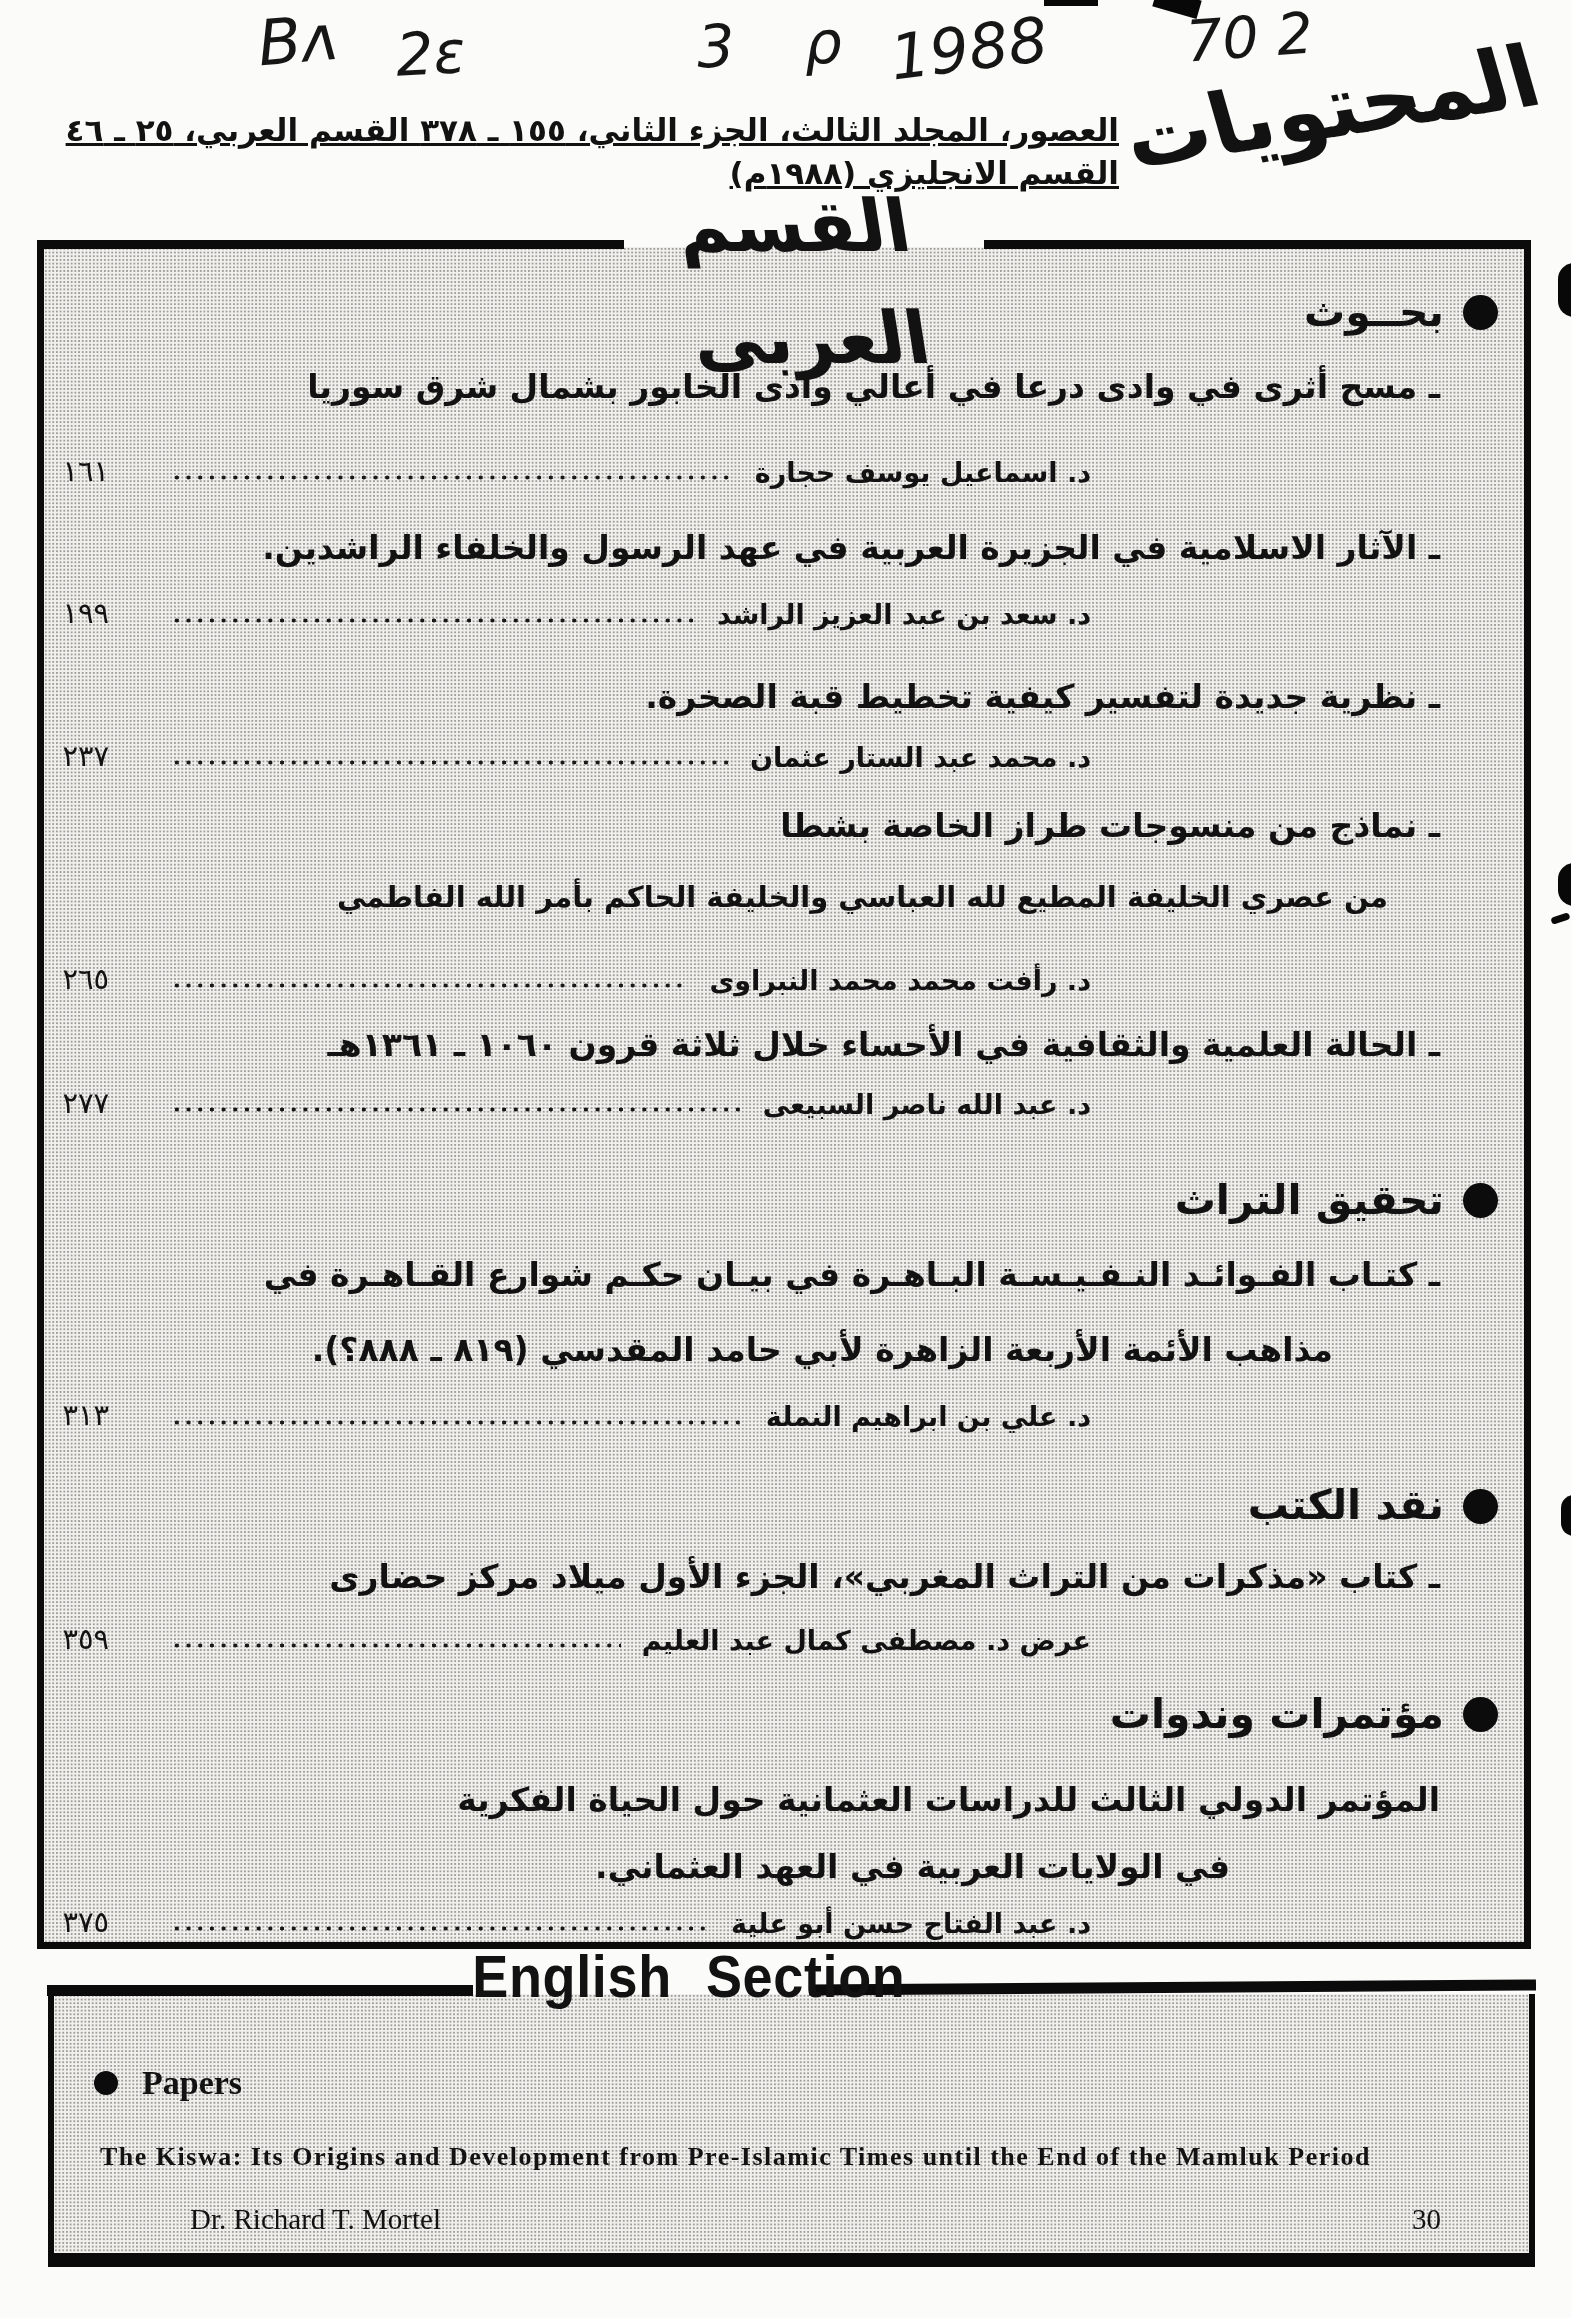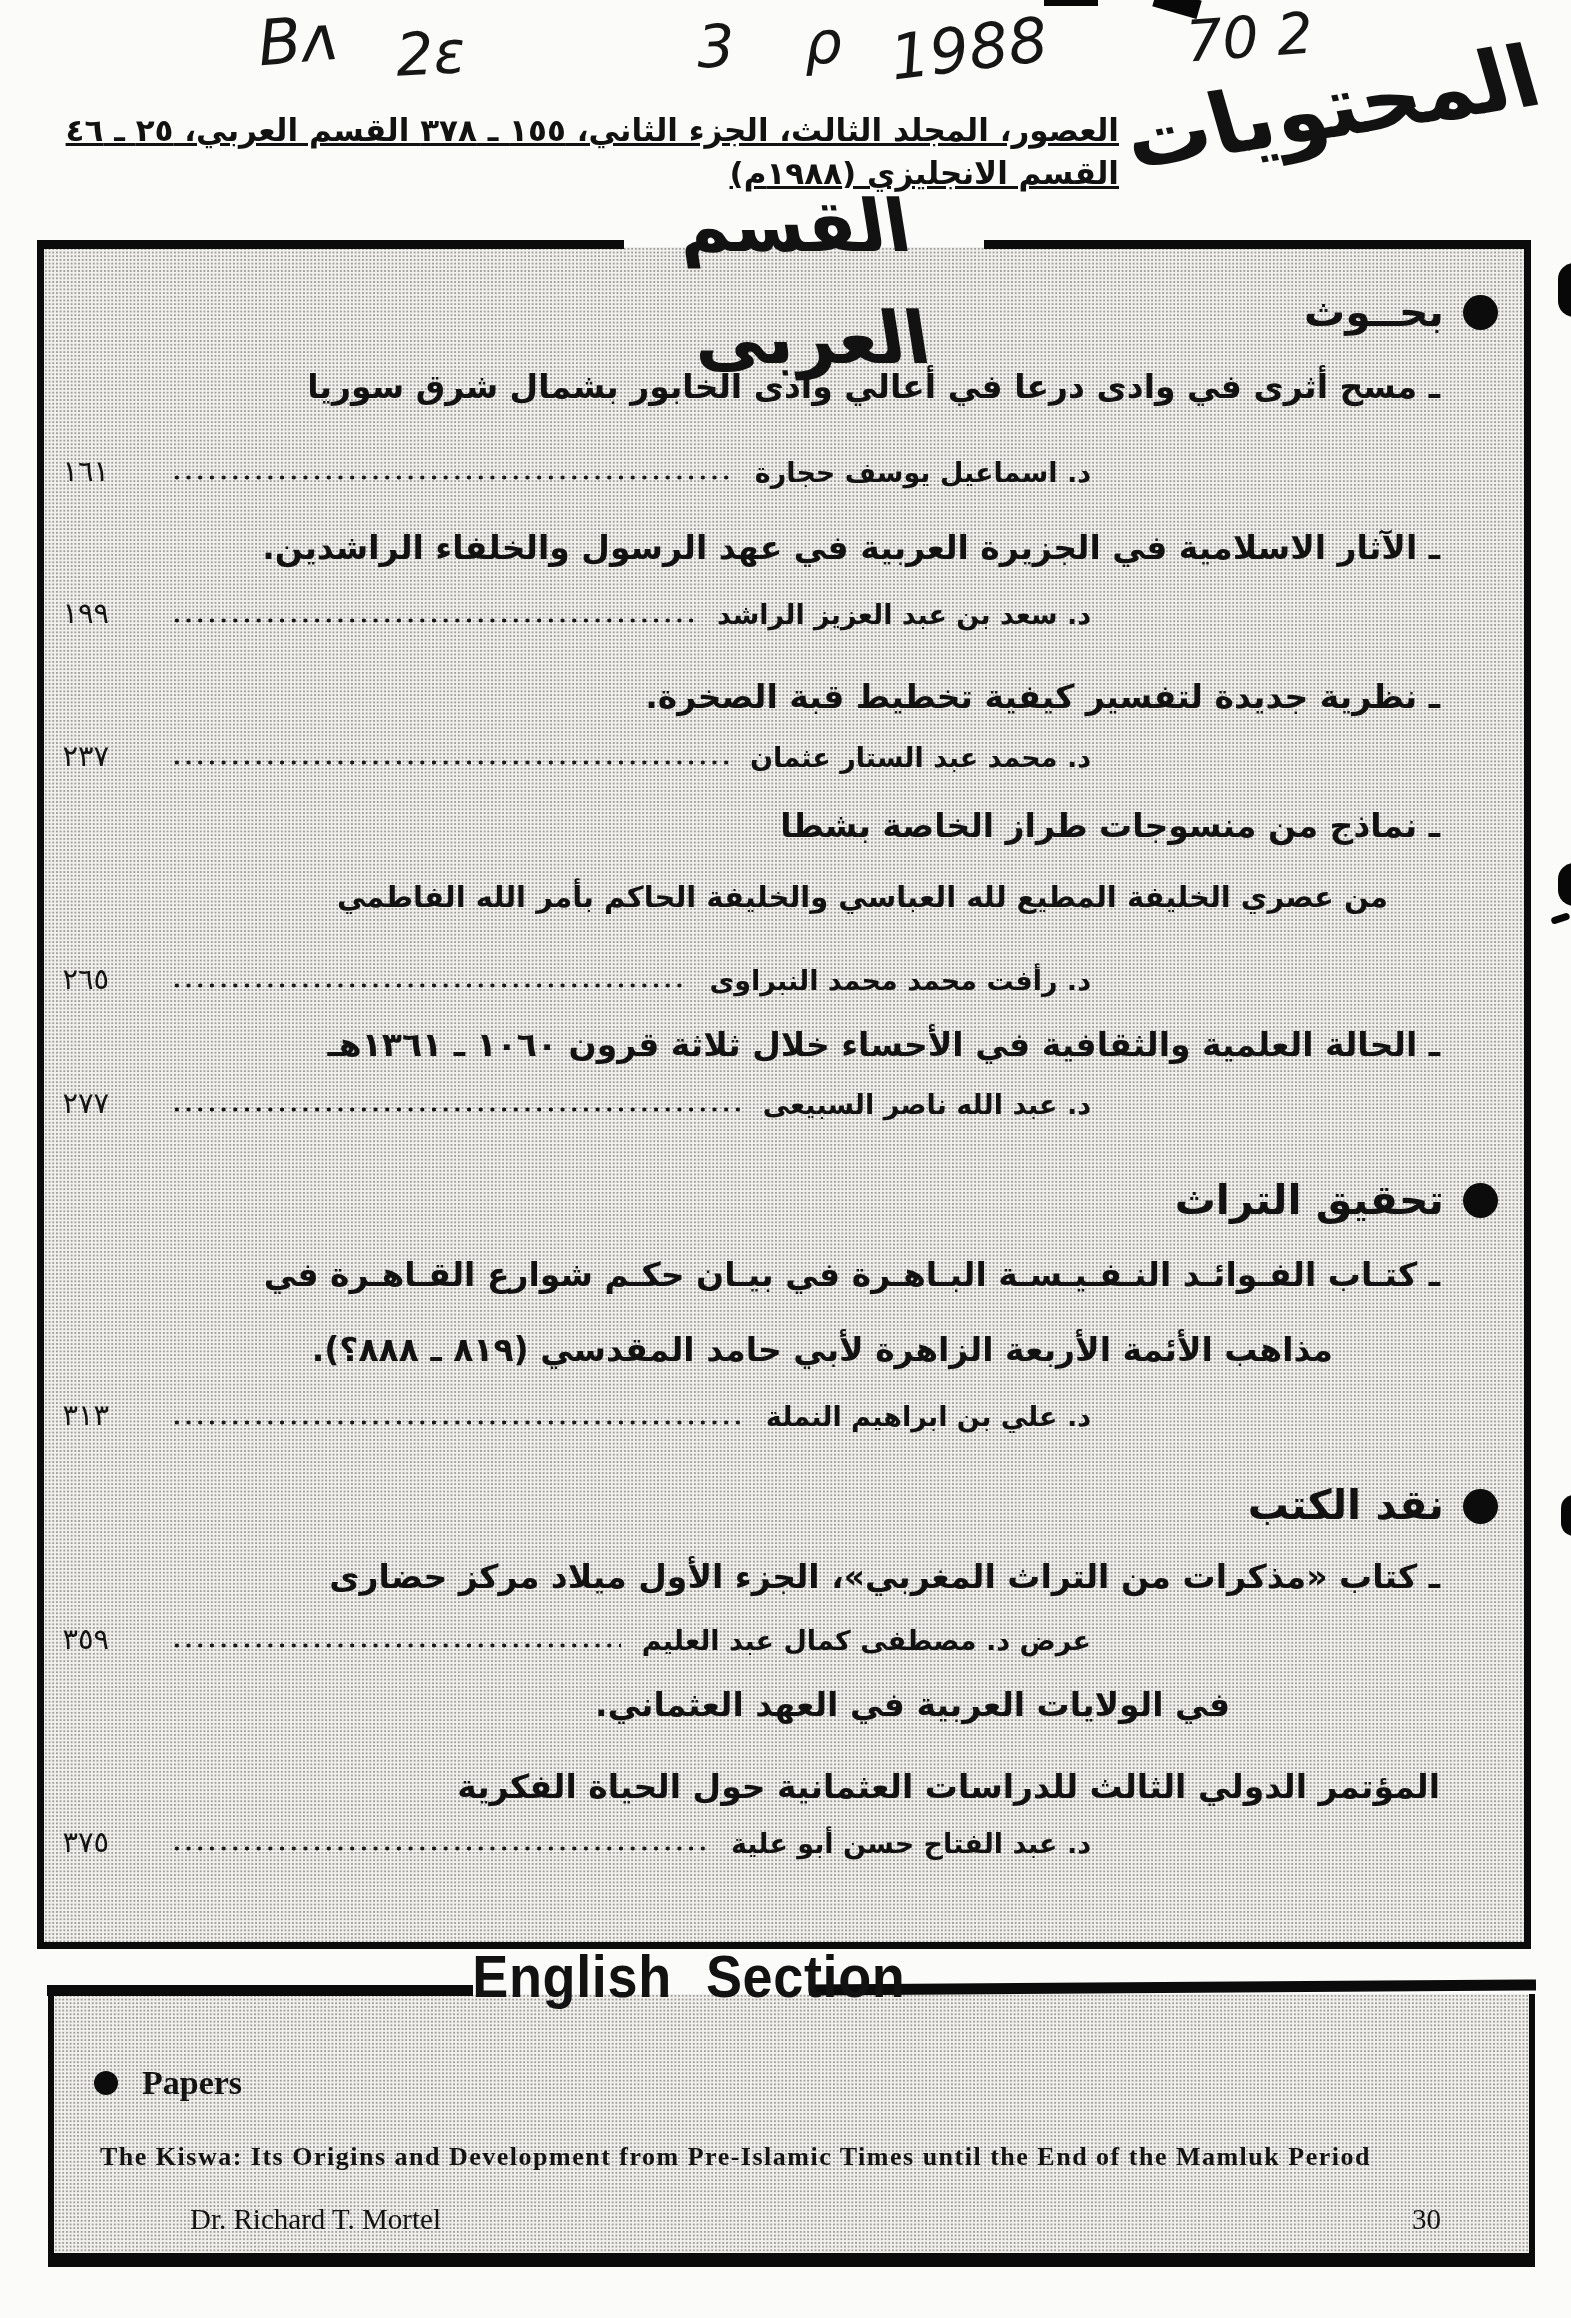--- a/index.html
+++ b/index.html
@@ -168,23 +168,27 @@
       <span>نقد الكتب</span>
     </div>
 
     <div class="entry-title mt30">ـ كتاب «مذكرات من التراث المغربي»، الجزء الأول ميلاد مركز حضارى</div>
     <div class="author-row mt25">
       <span class="author">عرض د. مصطفى كمال عبد العليم</span>
       <span class="leader"></span>
       <span class="pagenum">٣٥٩</span>
     </div>
 
-
+    <div class="group-heading mt40">
+      <span class="bullet"></span>
+      <span>مؤتمرات وندوات</span>
+    </div>
+
+    <div class="entry-title mt50">المؤتمر الدولي الثالث للدراسات العثمانية حول الحياة الفكرية</div>
     <div class="entry-title pr400 mt30">في الولايات العربية في العهد العثماني.</div>
-    <div class="entry-title mt50">المؤتمر الدولي الثالث للدراسات العثمانية حول الحياة الفكرية</div>
     <div class="author-row mt15">
       <span class="author">د. عبد الفتاح حسن أبو علية</span>
       <span class="leader"></span>
       <span class="pagenum">٣٧٥</span>
     </div>
   </div>
 
   <div class="eng-box halftone">
     <div class="eng-topline-l"></div>
     <div class="eng-topline-r"></div>

